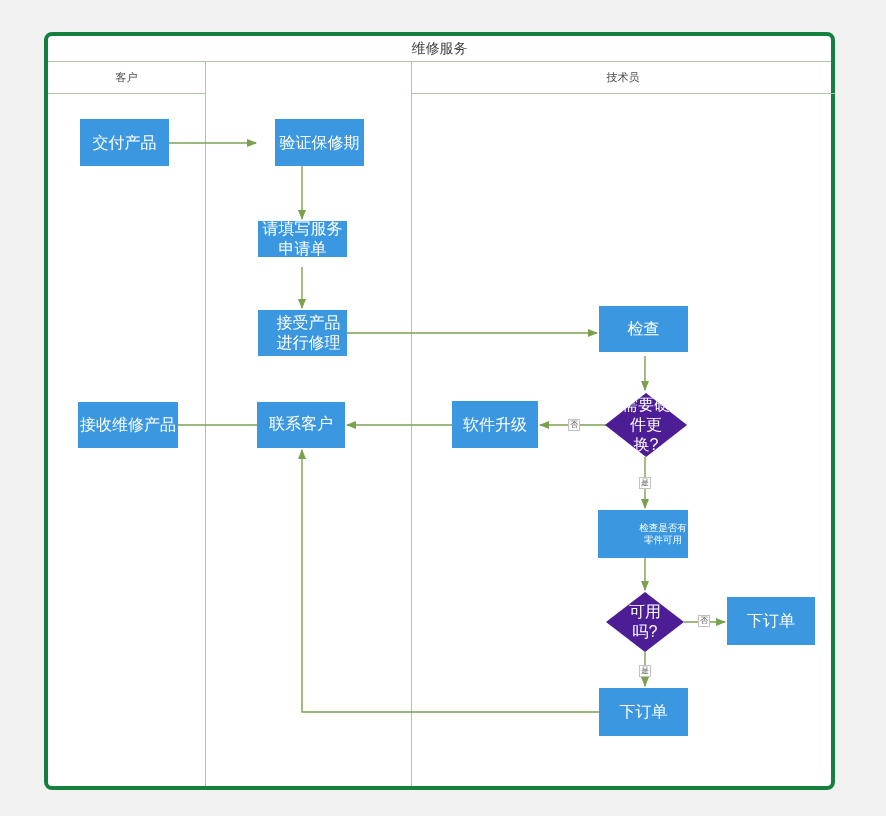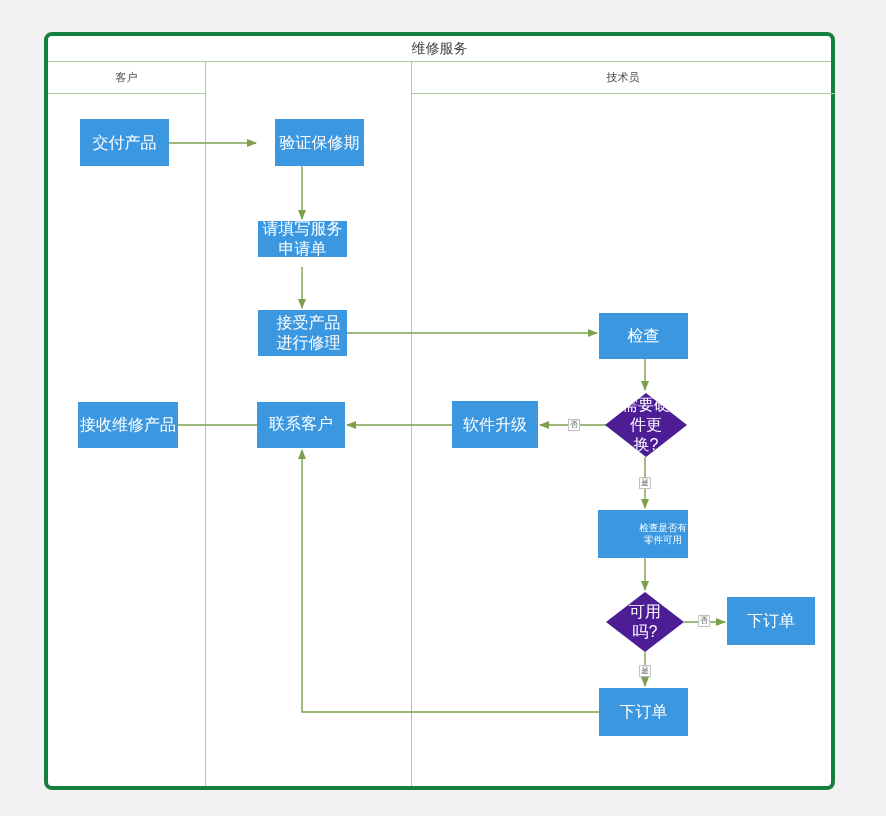--- a/index.html
+++ b/index.html
@@ -75,21 +75,21 @@
       <path d="M684,622 H725" marker-end="url(#arr)"></path>
       <path d="M645,652 V686" marker-end="url(#arr)"></path>
       <path d="M599,712 L302,712 L302,450" marker-end="url(#arr)"></path>
     </g>
   </svg>
 
   <div class="node process" style="left:80px;top:119px;width:89px;height:47px;">交付产品</div>
   <div class="node process" style="left:258px;top:119px;width:89px;height:47px;margin-left:17px;">验证保修期</div>
   <div class="node process" style="left:258px;top:221px;width:89px;height:36px;">请填写服务申请单</div>
   <div class="node process" style="left:258px;top:310px;width:89px;height:46px;padding-left:12px;">接受产品进行修理</div>
-  <div class="node process" style="left:599px;top:313px;width:89px;height:46px;">检查</div>
+  <div class="node process" style="left:599px;top:306px;width:89px;height:46px;">检查</div>
   <div class="node process" style="left:452px;top:401px;width:86px;height:47px;">软件升级</div>
   <div class="node process" style="left:257px;top:402px;width:88px;height:46px;font-family:Liberation Mono, monospace;">联系客户</div>
   <div class="node process" style="left:78px;top:402px;width:100px;height:46px;">接收维修产品</div>
   <div class="node process" style="left:598px;top:510px;width:90px;height:48px;font-size:9.5px;padding-left:40px;">检查是否有零件可用</div>
   <div class="node process" style="left:727px;top:597px;width:88px;height:48px;">下订单</div>
   <div class="node process" style="left:599px;top:688px;width:89px;height:48px;">下订单</div>
 
   <div class="node decision" style="left:605px;top:393px;width:82px;height:64px;">
     <span class="dtext">需要硬件更换?</span>
   </div>

